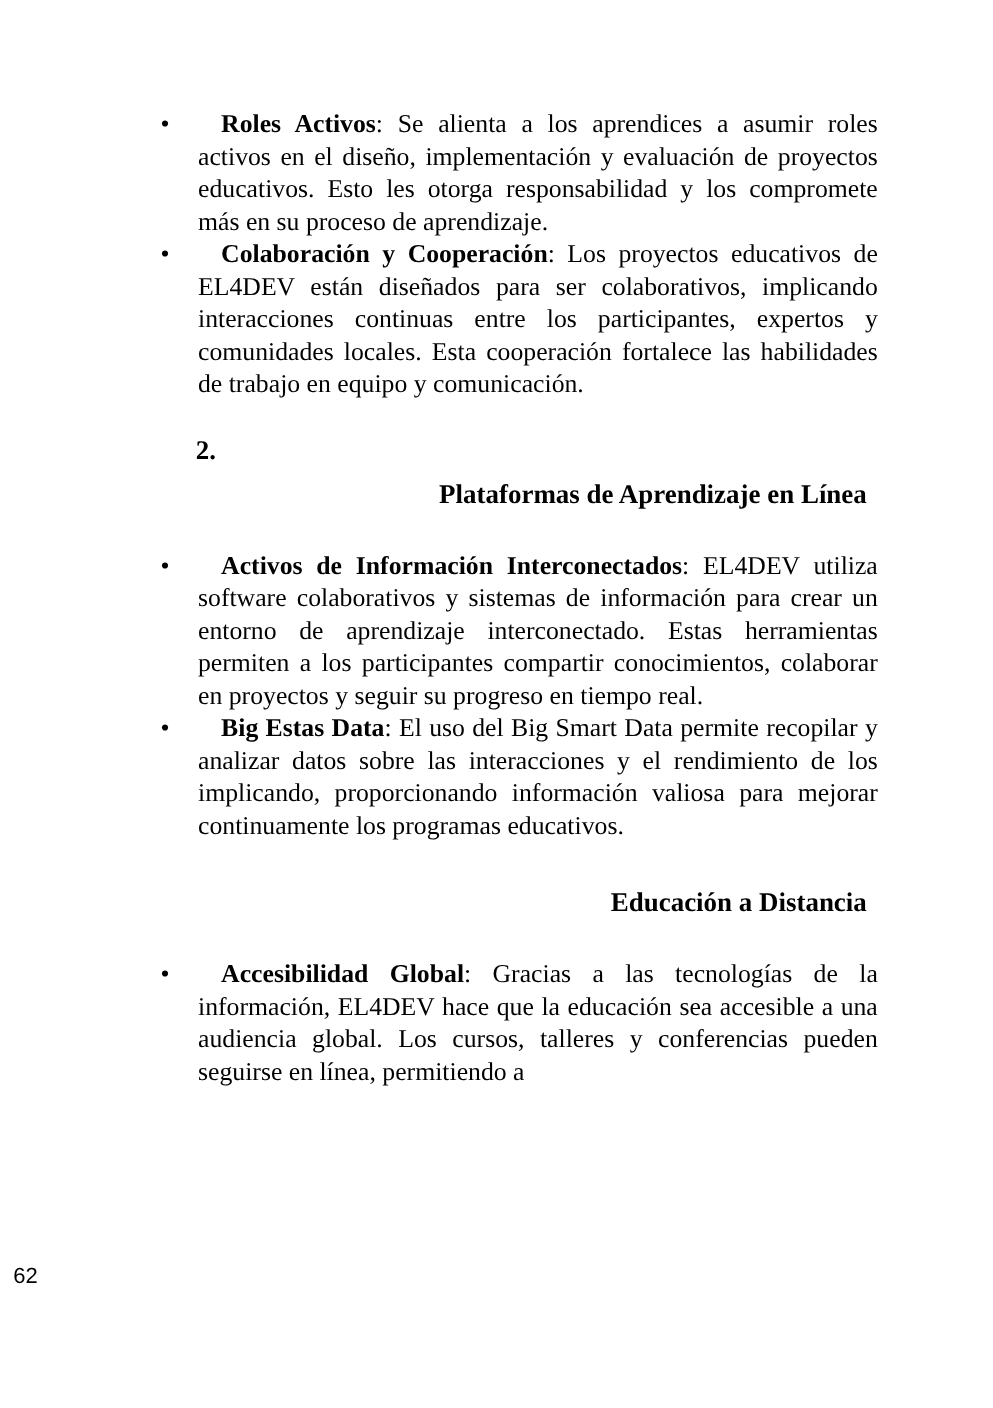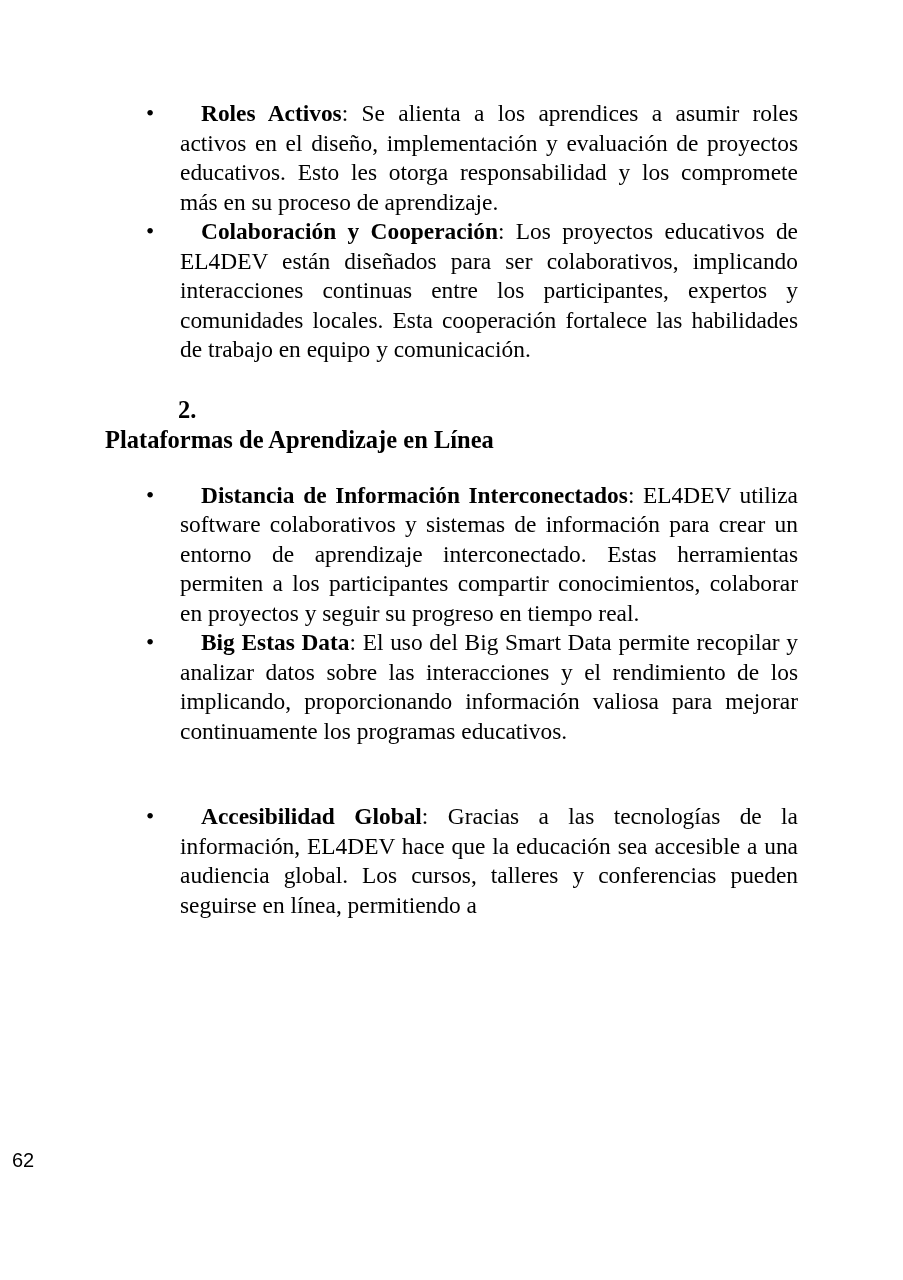--- a/index.html
+++ b/index.html
@@ -69,22 +69,22 @@
     position: absolute;
     left: 73px;                
     top: 0;
   }
 
   
   .sub-heading {
     font-size: 24.5px;
     line-height: 30px;
     font-weight: 700;
-    margin: 0;
-    text-align: left;
+    margin: 10px;
+    text-align: right;
   }
   .gap-lg  { height: 26px; }
   .gap-xl  { height: 30px; }
 
   
   .page-number {
     position: absolute;
     left: 12px;
     top: 1148px;
     width: 903px;
@@ -121,30 +121,31 @@
 
     <div class="gap-xl"></div>
 
     <div class="sub-heading">Plataformas de Aprendizaje en Línea</div>
 
     <div class="gap-lg"></div>
 
     <ul class="bullet-list">
       <li class="bullet-item">
         <span class="bullet-dot">•</span>
-        <b>Distancia de Información Interconectados</b><span>: </span><span>EL4DEV utiliza software colaborativos y sistemas de información para crear un entorno de aprendizaje interconectado. Estas herramientas permiten a los participantes compartir conocimientos, colaborar en proyectos y seguir su progreso en tiempo real.</span>
+        <b>Activos de Información Interconectados</b><span>: </span><span>EL4DEV utiliza software colaborativos y sistemas de información para crear un entorno de aprendizaje interconectado. Estas herramientas permiten a los participantes compartir conocimientos, colaborar en proyectos y seguir su progreso en tiempo real.</span>
       </li>
       <li class="bullet-item">
         <span class="bullet-dot">•</span>
         <b>Big Estas Data</b><span>: </span><span>El uso del Big Smart Data permite recopilar y analizar datos sobre las interacciones y el rendimiento de los implicando, proporcionando información valiosa para mejorar continuamente los programas educativos.</span>
       </li>
     </ul>
 
     <div class="gap-xl"></div>
 
+    <div class="sub-heading">Educación a Distancia</div>
 
     <div class="gap-lg"></div>
 
     <ul class="bullet-list">
       <li class="bullet-item">
         <span class="bullet-dot">•</span>
         <b>Accesibilidad Global</b><span>: </span><span>Gracias a las tecnologías de la información, EL4DEV hace que la educación sea accesible a una audiencia global. Los cursos, talleres y conferencias pueden seguirse en línea, permitiendo a</span>
       </li>
     </ul>
 

